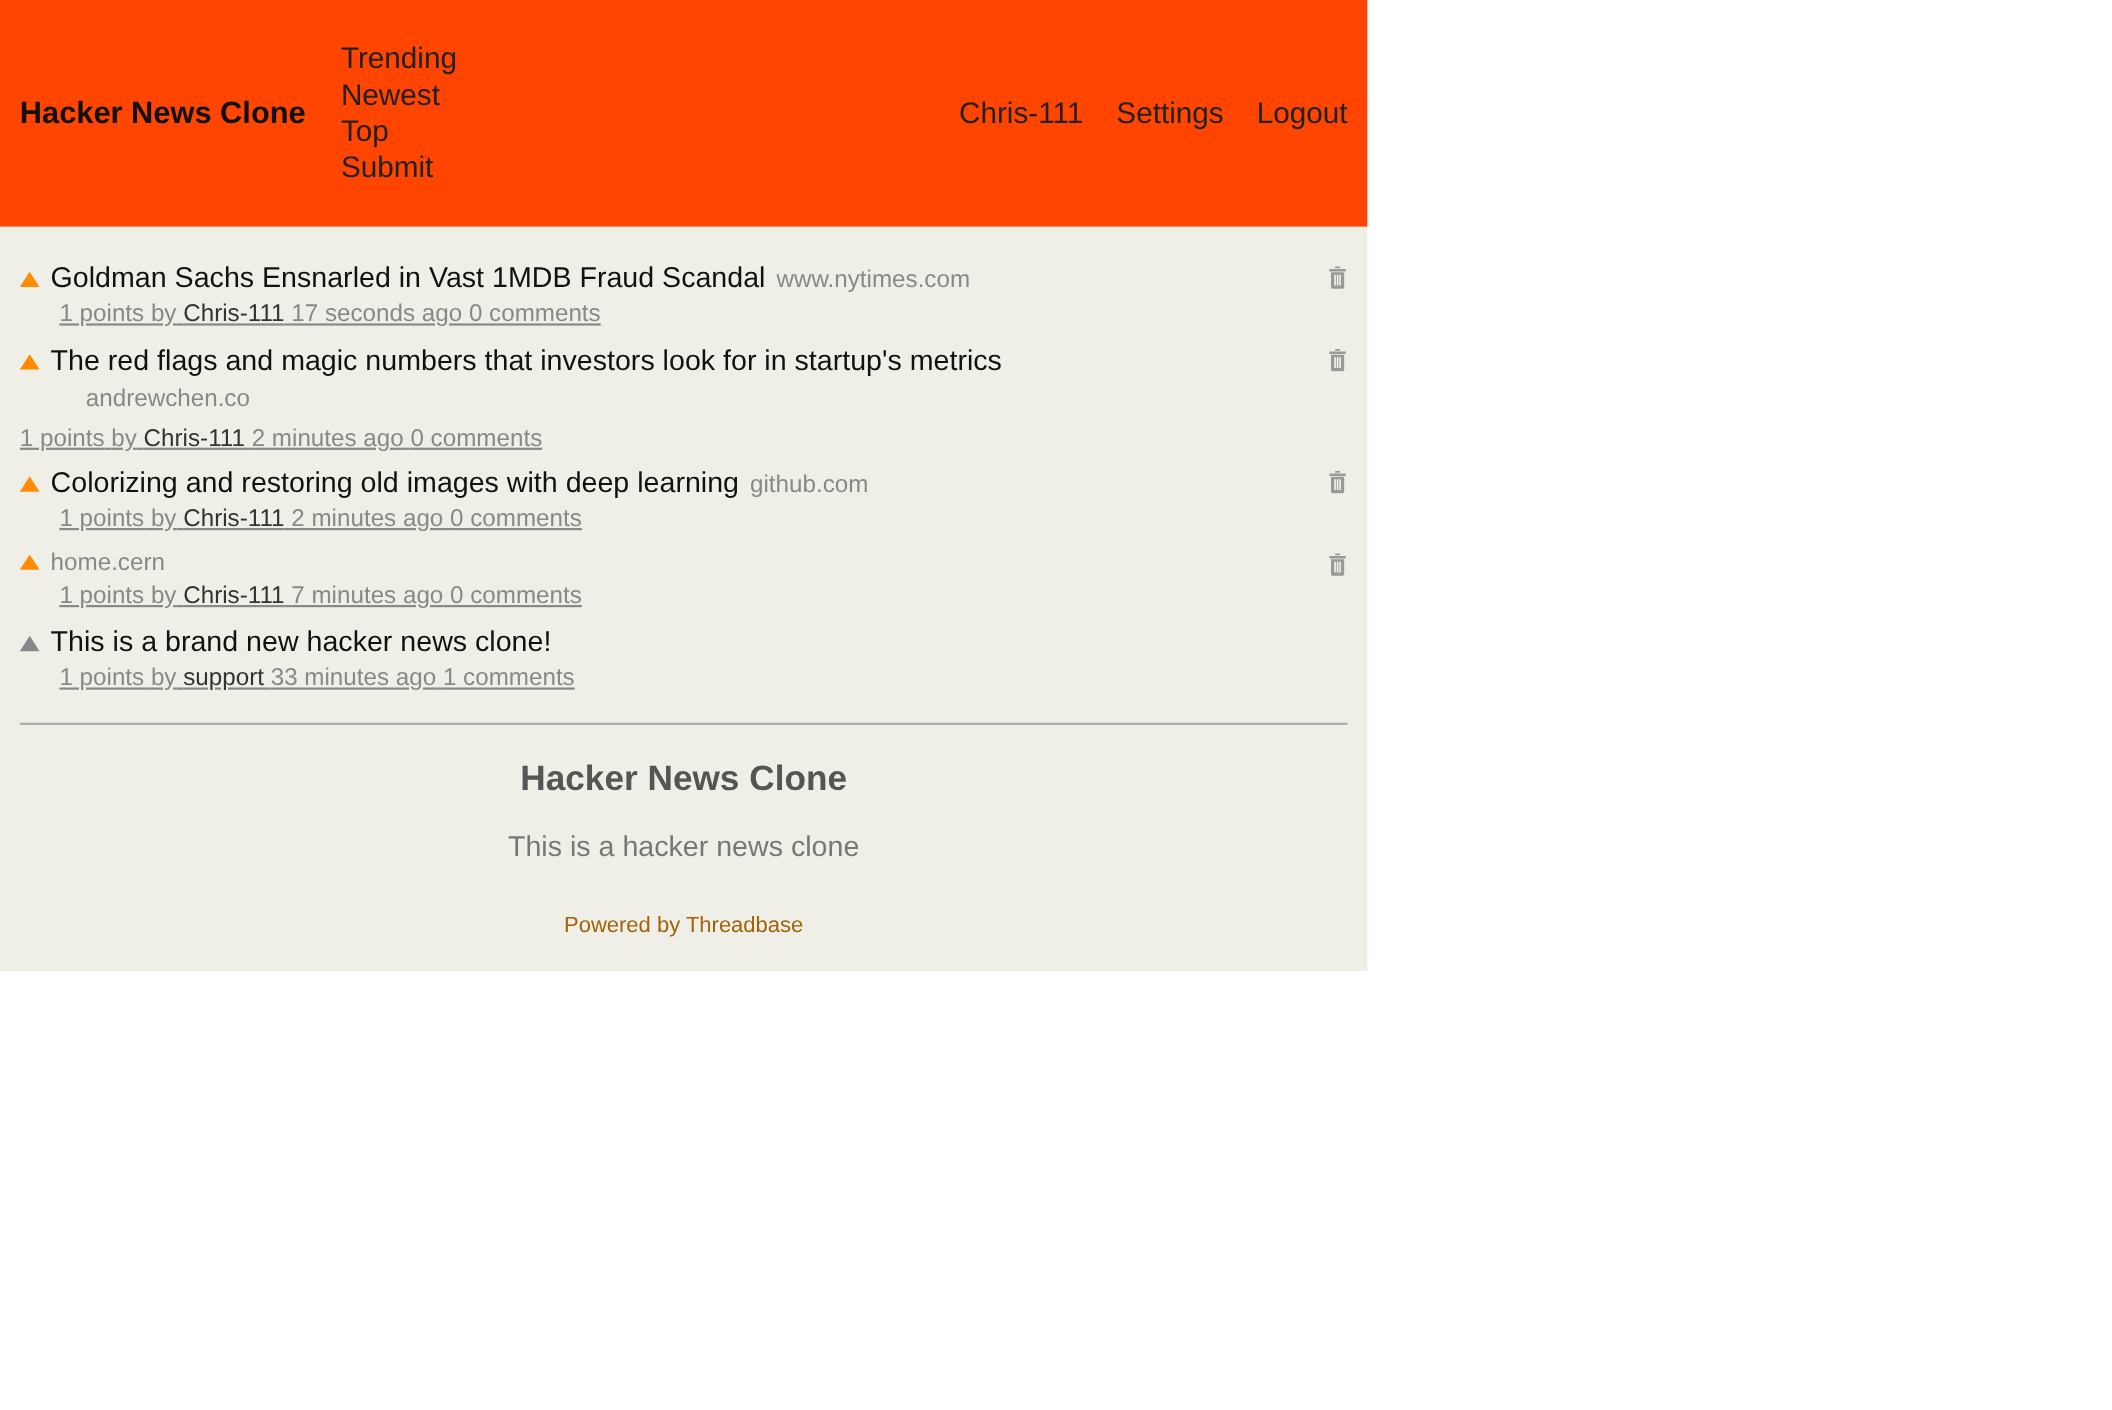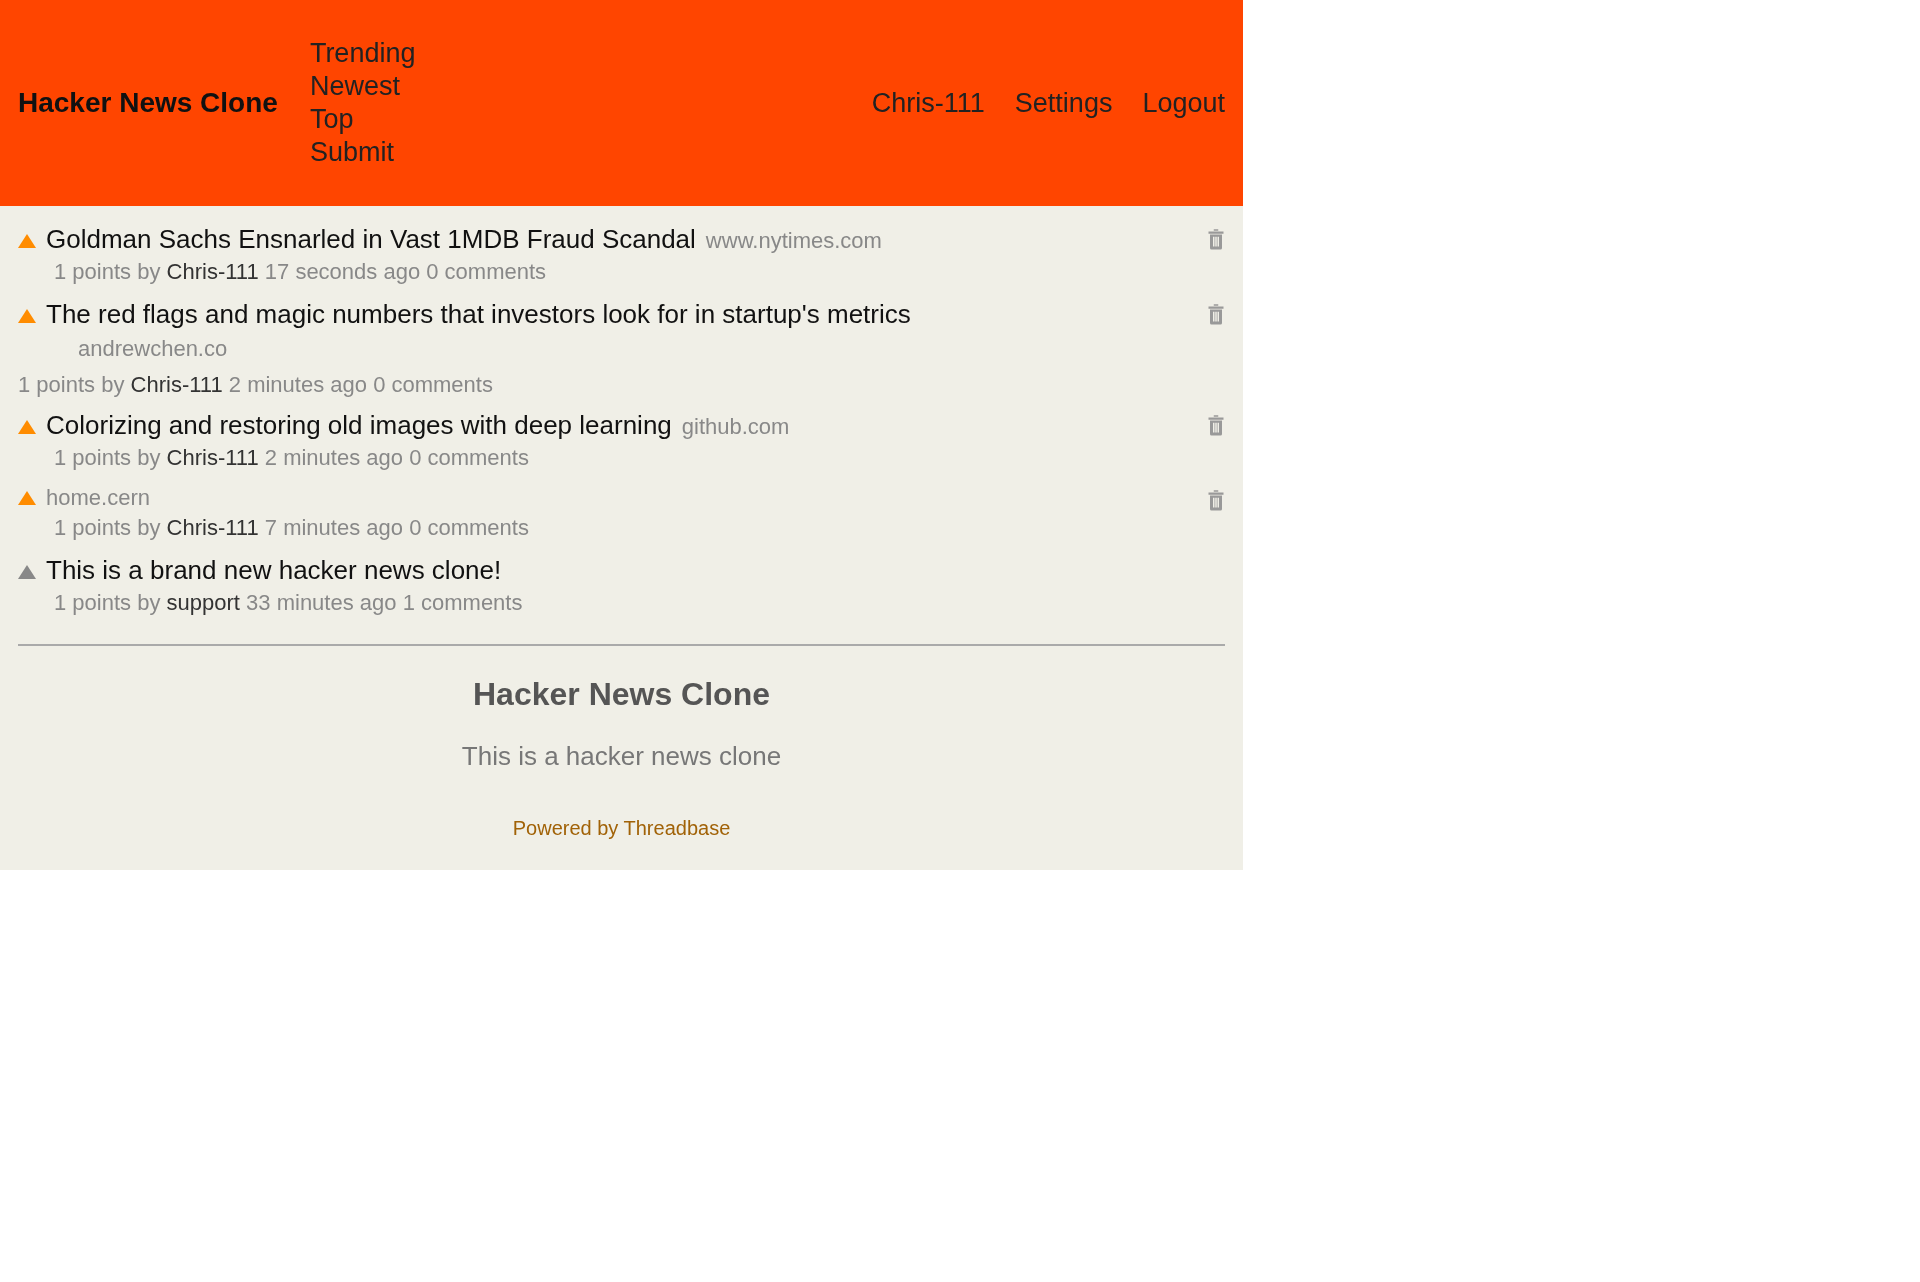--- a/index.html
+++ b/index.html
@@ -44,21 +44,21 @@
       flex: 1;
     }
     .nav-right {
       display: flex;
       gap: 30px;
     }
     .nav-right .nav-link {
       font-size: 27px;
     }
     .post-list {
-      padding-top: 12px;
+      padding-top: 25px;
     }
     .post {
       padding: 6px 18px 2px 18px;
       position: relative;
     }
     .post-title-row {
       display: flex;
       align-items: baseline;
       gap: 10px;
       flex-wrap: wrap;
@@ -85,20 +85,21 @@
       font-size: 22px;
       color: #888;
       cursor: pointer;
     }
     .post-meta {
       font-size: 22px;
       color: #888;
       padding-left: 36px;
       padding-top: 4px;
       padding-bottom: 6px;
+      text-decoration: underline;
     }
     .post-meta.noindent {
       padding-left: 0;
     }
     .post-meta .author {
       color: #333;
       cursor: pointer;
     }
     .post-meta .time,
     .post-meta .comments {

